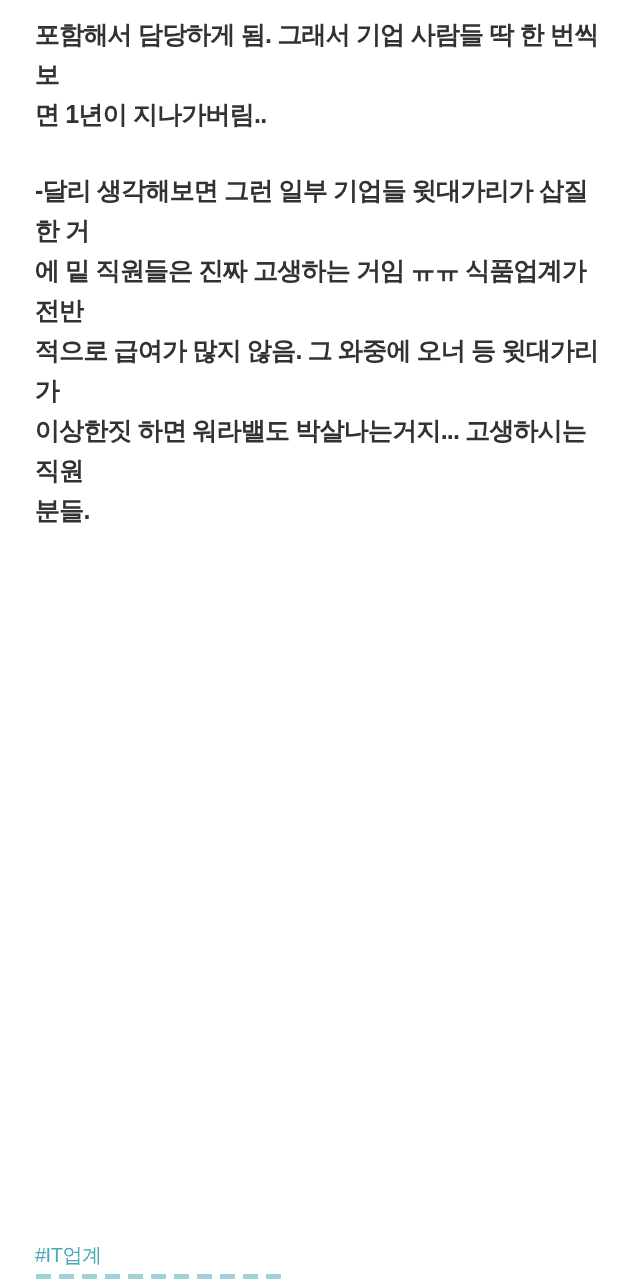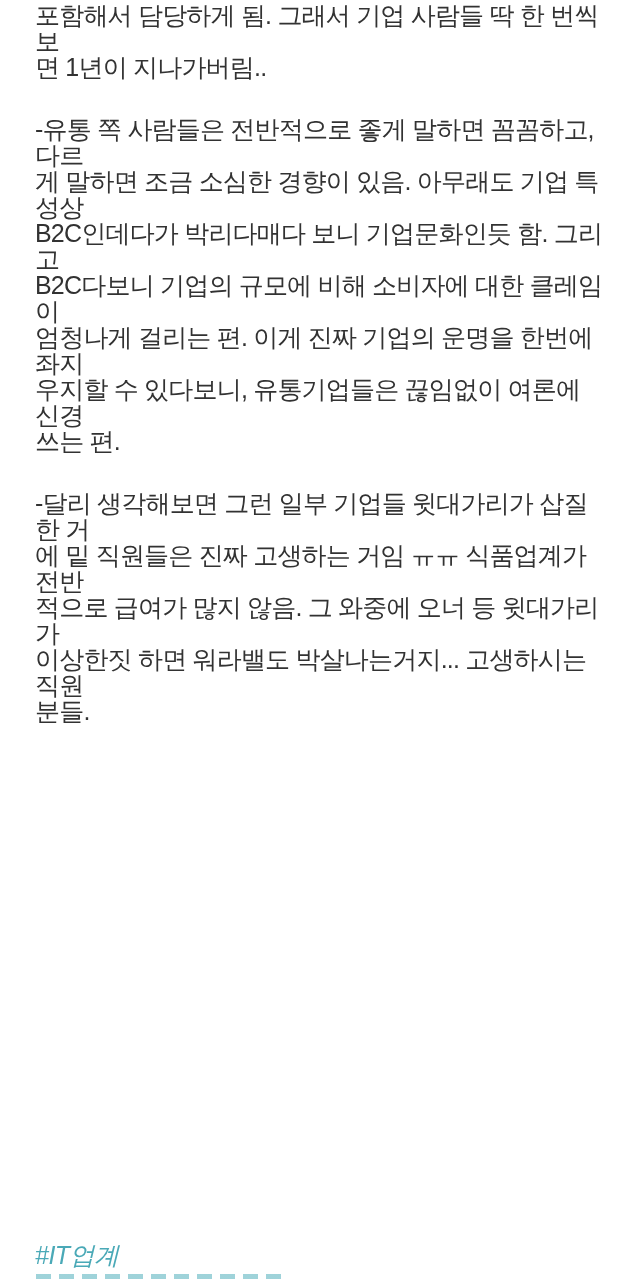--- a/index.html
+++ b/index.html
@@ -14,45 +14,45 @@
   }
 
   .post-body {
     position: absolute;
     top: 2px;
     left: 35px;
     width: 574px;
   }
 
   p.post-par {
-    margin: 0 0 36px 0;
+    margin: 12px 0 36px 0;
     font-size: 25px;
-    line-height: 26px;
+    line-height: 40px;
     letter-spacing: -0.8px;
     color: #323232;
     white-space: pre-line;       
     word-break: break-all;       
     text-align: left;
+    font-weight: bold;
   }
 
   .hashtags {
     position: absolute;
     left: 35px;
     top: 1240px;
   }
 
   a.hashtag {
     display: inline-block;
     color: #4aa9b7;
-    font-size: 25px;
+    font-size: 20px;
     line-height: 30px;
     letter-spacing: -0.5px;
     text-decoration: none;
     cursor: pointer;
-    font-style: italic;
   }
 
   
   .hashtag-partial {
     position: absolute;
     left: 36px;
     top: 1274px;
     width: 246px;
     height: 5px;
     overflow: hidden;
@@ -67,27 +67,20 @@
   }
 </style>
 </head>
 <body>
 
 <div class="page">
 
   <div class="post-body">
     <p class="post-par">포함해서 담당하게 됨. 그래서 기업 사람들 딱 한 번씩 보
 면 1년이 지나가버림..</p>
-    <p class="post-par">-유통 쪽 사람들은 전반적으로 좋게 말하면 꼼꼼하고, 다르
-게 말하면 조금 소심한 경향이 있음. 아무래도 기업 특성상
-B2C인데다가 박리다매다 보니 기업문화인듯 함. 그리고
-B2C다보니 기업의 규모에 비해 소비자에 대한 클레임이
-엄청나게 걸리는 편. 이게 진짜 기업의 운명을 한번에 좌지
-우지할 수 있다보니, 유통기업들은 끊임없이 여론에 신경
-쓰는 편.</p>
     <p class="post-par">-달리 생각해보면 그런 일부 기업들 윗대가리가 삽질한 거
 에 밑 직원들은 진짜 고생하는 거임 ㅠㅠ 식품업계가 전반
 적으로 급여가 많지 않음. 그 와중에 오너 등 윗대가리가
 이상한짓 하면 워라밸도 박살나는거지... 고생하시는 직원
 분들.</p>
 
   </div>
 
   <div class="hashtags">
     <a class="hashtag" href="#">#IT업계</a>

